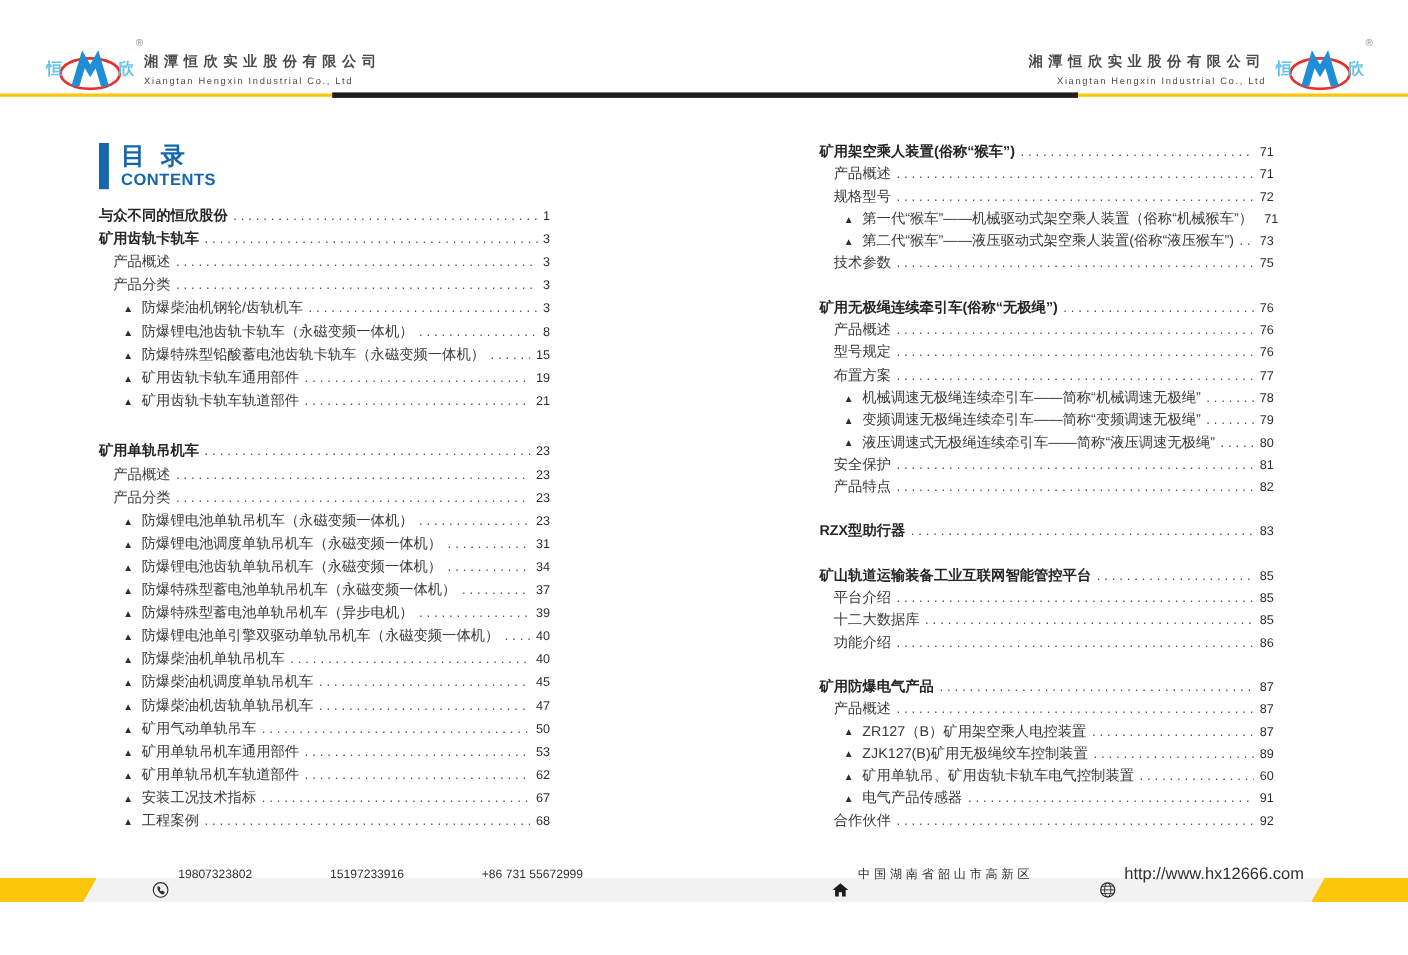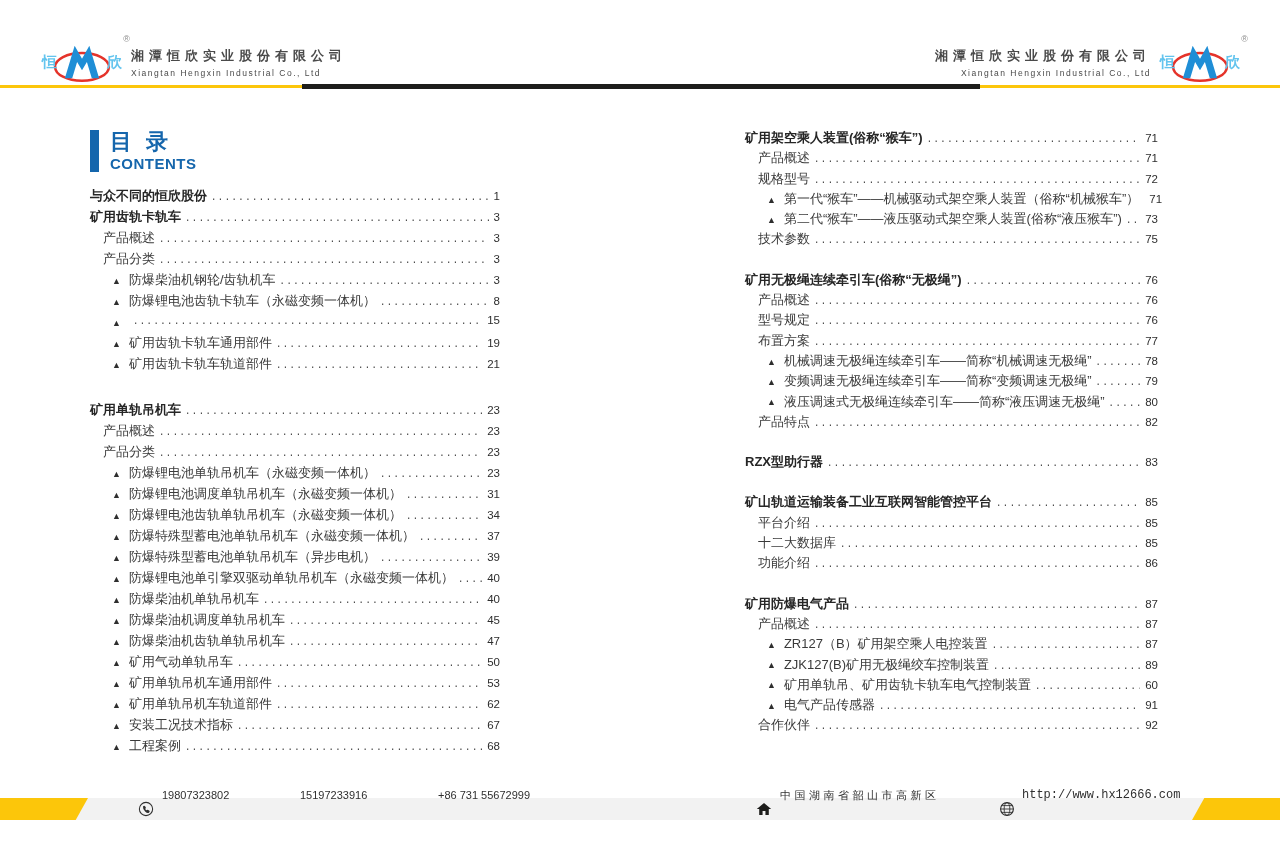--- a/index.html
+++ b/index.html
@@ -43,21 +43,21 @@
   .page-num{flex:0 0 auto;font-size:11.5px;color:#2e2e2e;}
   .col-right .toc-section + .toc-section{margin-top:20px;}
   .col-left .toc-section:last-child{margin-top:25px;}
   
   .footer-band{position:absolute;left:0;top:798px;width:1280px;height:22px;background:#f2f2f2;}
   .footer-wedge{position:absolute;top:798px;height:22px;background:#fcc60a;}
   .footer-wedge-left{left:0;width:88px;clip-path:polygon(0 0,100% 0,86% 100%,0 100%);}
   .footer-wedge-right{left:1192px;width:88px;clip-path:polygon(14% 0,100% 0,100% 100%,0 100%);}
   .footer-item{position:absolute;top:784px;height:22px;line-height:22px;font-size:11px;color:#2f2f2f;}
   .footer-icon{position:absolute;top:801px;width:16px;height:16px;}
-  .mono{font-family:Liberation Mono, monospace;font-size:12px;}
+  .mono{font-family:Liberation Sans, sans-serif;font-size:15px;}
   .spaced{letter-spacing:3.5px;}
 </style>
 </head>
 <body>
 
 <div class="header-left">
   <div class="logo">
     <span class="logo-char lft">恒</span>
     <svg class="logo-mark" width="62" height="46" viewBox="0 0 76 56">
       <ellipse cx="38" cy="34" rx="33" ry="17" fill="none" stroke="#e5332a" stroke-width="3"></ellipse>
@@ -128,20 +128,21 @@
         <span class="page-num">3</span>
       </div>
       <div class="toc-row toc-row--item toc-row--tri">
         <span class="tri-icon">▲</span>
         <span class="toc-label">防爆锂电池齿轨卡轨车（永磁变频一体机）</span>
         <span class="dots"></span>
         <span class="page-num">8</span>
       </div>
       <div class="toc-row toc-row--item toc-row--tri">
         <span class="tri-icon">▲</span>
+        <span class="toc-label">防爆特殊型铅酸蓄电池齿轨卡轨车（永磁变频一体机）</span>
         <span class="dots"></span>
         <span class="page-num">15</span>
       </div>
       <div class="toc-row toc-row--item toc-row--tri">
         <span class="tri-icon">▲</span>
         <span class="toc-label">矿用齿轨卡轨车通用部件</span>
         <span class="dots"></span>
         <span class="page-num">19</span>
       </div>
       <div class="toc-row toc-row--item toc-row--tri">
@@ -319,20 +320,25 @@
         <span class="tri-icon">▲</span>
         <span class="toc-label">变频调速无极绳连续牵引车——简称“变频调速无极绳”</span>
         <span class="dots"></span>
         <span class="page-num">79</span>
       </div>
       <div class="toc-row toc-row--item toc-row--tri">
         <span class="tri-icon">▲</span>
         <span class="toc-label">液压调速式无极绳连续牵引车——简称“液压调速无极绳”</span>
         <span class="dots"></span>
         <span class="page-num">80</span>
+      </div>
+      <div class="toc-row toc-row--item toc-row--sub">
+        <span class="toc-label">安全保护</span>
+        <span class="dots"></span>
+        <span class="page-num">81</span>
       </div>
       <div class="toc-row toc-row--item toc-row--sub">
         <span class="toc-label">产品特点</span>
         <span class="dots"></span>
         <span class="page-num">82</span>
       </div>
     </div>
     <div class="toc-section">
       <div class="toc-row toc-row--header">
         <span class="toc-label">RZX型助行器</span>

